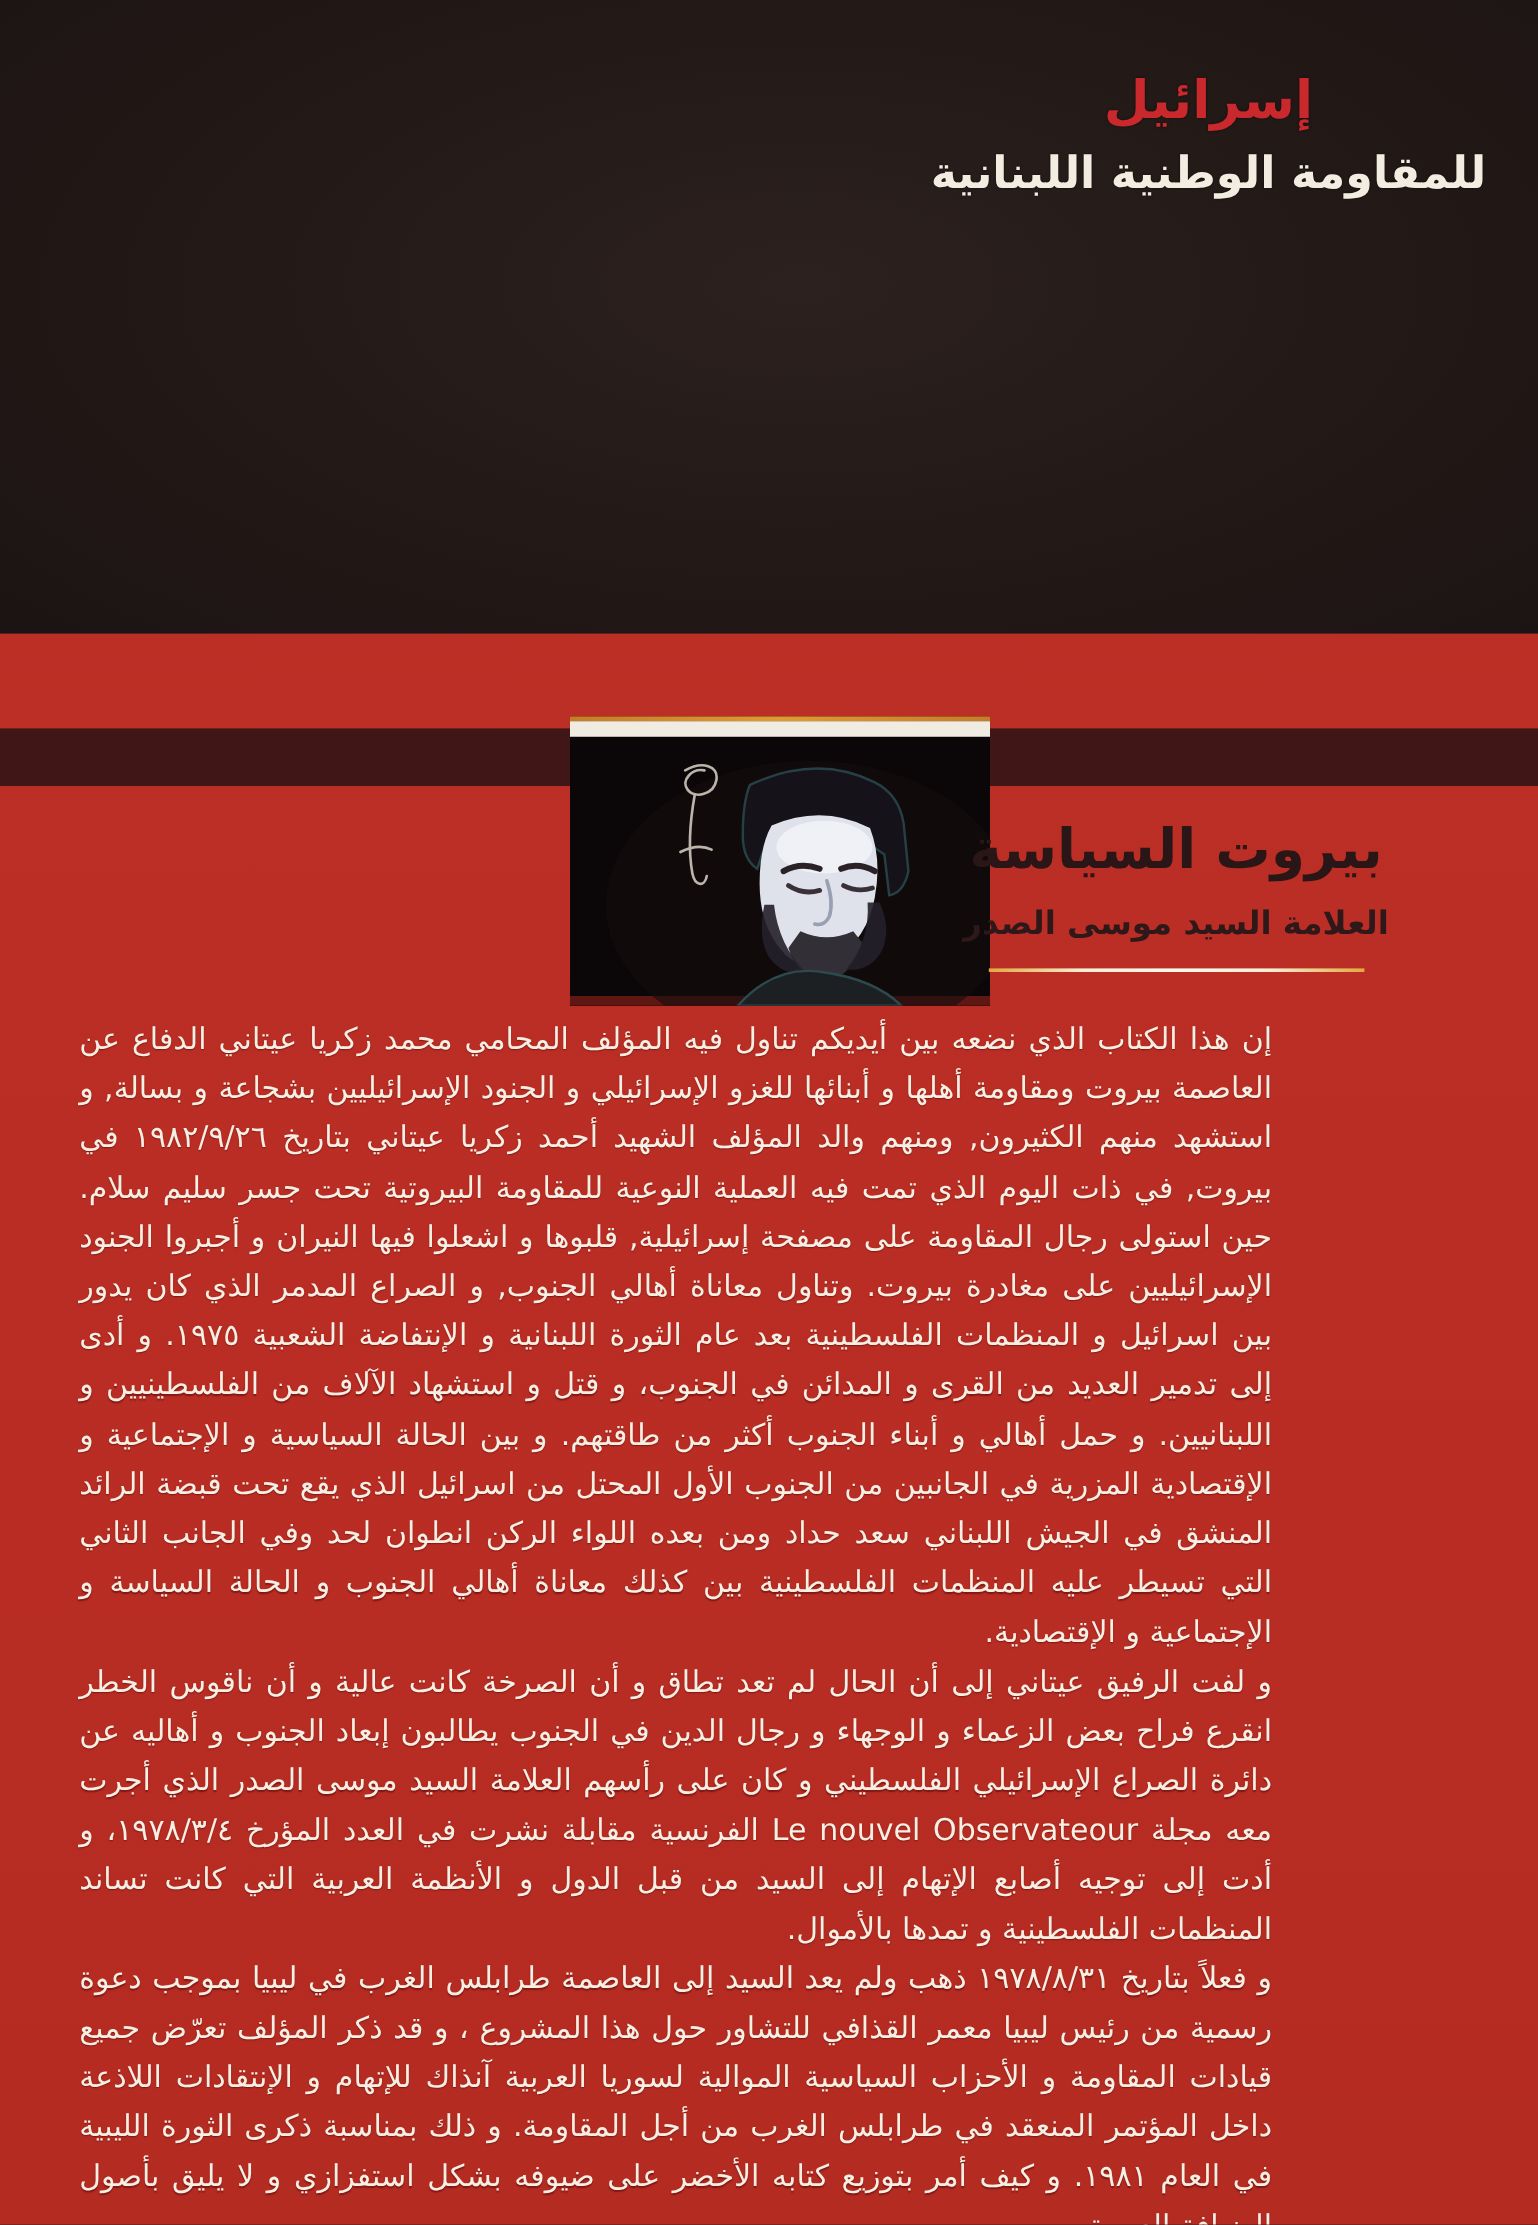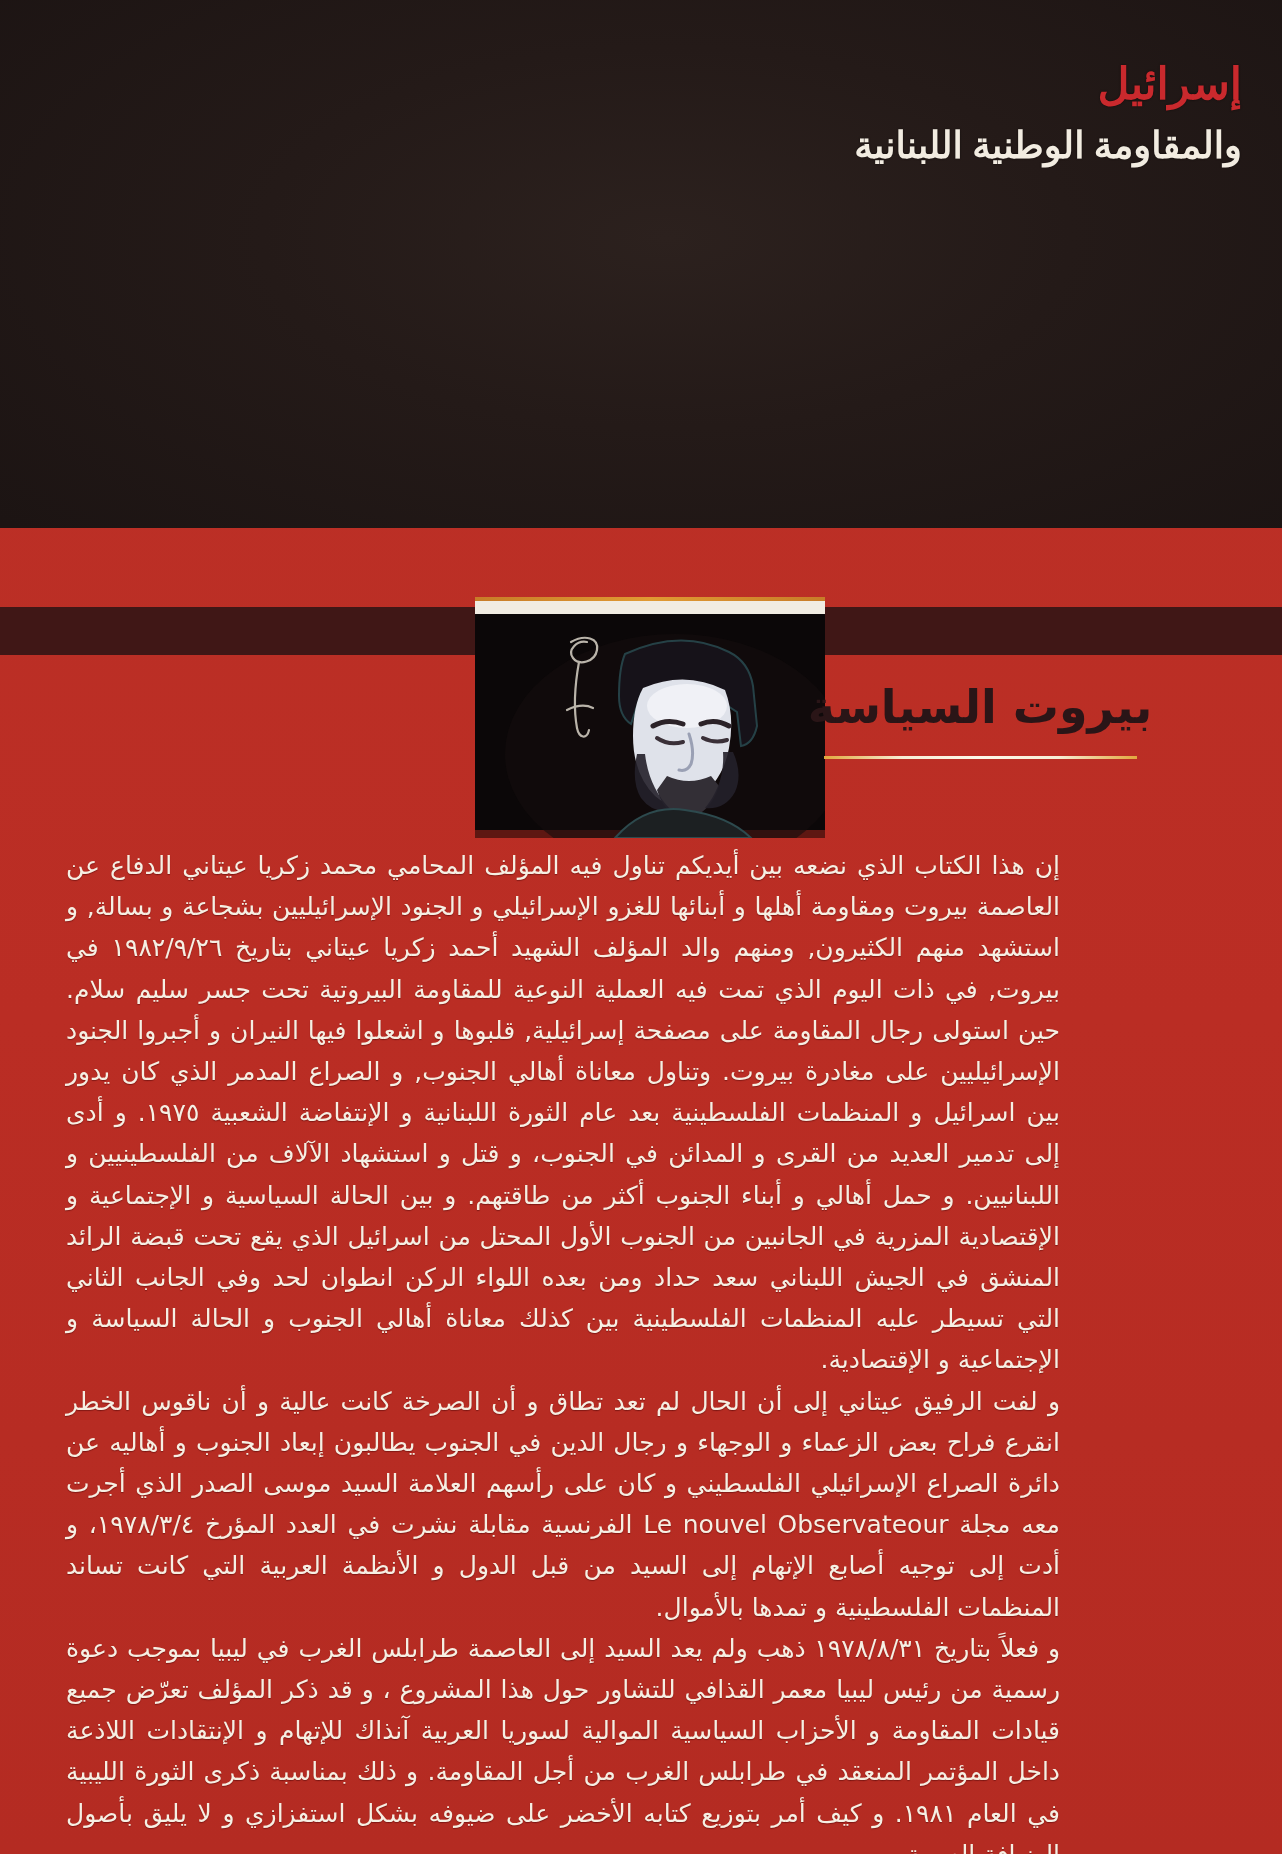--- a/index.html
+++ b/index.html
@@ -11,22 +11,21 @@
     background:linear-gradient(180deg,#bd3127 0%,#ba2d24 55%,#b42b22 100%);
     font-family:"DejaVu Sans",sans-serif;
   }
   
   .top-black{
     position:absolute;top:0;left:0;width:1282px;height:528px;
     background:radial-gradient(ellipse 70% 80% at 52% 45%, #2c211e 0%, #241a18 45%, #1c1413 100%);
   }
   .header-titles{
     position:absolute;top:58px;left:772px;width:470px;
-    text-align:right;
-    font-family:Liberation Serif, serif;
+    text-align:center;
   }
   .title-red{
     color:#c9292d;
     font-size:44px;font-weight:bold;
     letter-spacing:1px;
     text-shadow:0 0 2px rgba(0,0,0,.6);
     margin-bottom:14px;
   }
   .title-white{
     color:#f2ece1;
@@ -87,21 +86,21 @@
   }
 </style>
 </head>
 <body>
 
 <div class="cover" dir="rtl">
 
   <div class="top-black">
     <div class="header-titles">
       <div class="title-red">إسرائيل</div>
-      <div class="title-white">والمقاومة الوطنية اللبنانية</div>
+      <div class="title-white">للمقاومة الوطنية اللبنانية</div>
     </div>
   </div>
 
   <div class="band-maroon"></div>
 
   <div class="photo-box">
     <div class="photo-line-orange"></div>
     <div class="photo-line-white"></div>
     <svg width="350" height="224" viewBox="0 0 350 224" xmlns="http://www.w3.org/2000/svg">
       <rect x="0" y="0" width="350" height="224" fill="#0b0708"></rect>
@@ -135,20 +134,21 @@
         <path d="M170 140 q4 34 26 56 q-18 4 -30 -12 q-10 -16 -4 -44 z" fill="#23202a" opacity="0.9"></path>
         <path d="M248 138 q2 32 -18 56 q20 2 30 -16 q8 -18 -2 -40 z" fill="#23202a" opacity="0.9"></path>
 
         <path d="M140 224 q30 -34 70 -28 q44 6 66 28 z" fill="#1c2022" stroke="#2d4a4e" stroke-width="2"></path>
       </g>
     </svg>
   </div>
 
   <div class="mid-titles">
     <div class="book-title">بيروت السياسة</div>
+    <div class="book-subtitle">العلامة السيد موسى الصدر</div>
     <div class="subtitle-rule"></div>
   </div>
 
   <div class="body-text">
     <p>إن هذا الكتاب الذي نضعه بين أيديكم تناول فيه المؤلف المحامي محمد زكريا عيتاني الدفاع عن العاصمة بيروت ومقاومة أهلها و أبنائها للغزو الإسرائيلي و الجنود الإسرائيليين بشجاعة و بسالة, و استشهد منهم الكثيرون, ومنهم والد المؤلف الشهيد أحمد زكريا عيتاني بتاريخ ١٩٨٢/٩/٢٦ في بيروت, في ذات اليوم الذي تمت فيه العملية النوعية للمقاومة البيروتية تحت جسر سليم سلام. حين استولى رجال المقاومة على مصفحة إسرائيلية, قلبوها و اشعلوا فيها النيران و أجبروا الجنود الإسرائيليين على مغادرة بيروت. وتناول معاناة أهالي الجنوب, و الصراع المدمر الذي كان يدور بين اسرائيل و المنظمات الفلسطينية بعد عام الثورة اللبنانية و الإنتفاضة الشعبية ١٩٧٥. و أدى إلى تدمير العديد من القرى و المدائن في الجنوب، و قتل و استشهاد الآلاف من الفلسطينيين و اللبنانيين. و حمل أهالي و أبناء الجنوب أكثر من طاقتهم. و بين الحالة السياسية و الإجتماعية و الإقتصادية المزرية في الجانبين من الجنوب الأول المحتل من اسرائيل الذي يقع تحت قبضة الرائد المنشق في الجيش اللبناني سعد حداد ومن بعده اللواء الركن انطوان لحد وفي الجانب الثاني التي تسيطر عليه المنظمات الفلسطينية بين كذلك معاناة أهالي الجنوب و الحالة السياسة و الإجتماعية و الإقتصادية.</p>
     <p>و لفت الرفيق عيتاني إلى أن الحال لم تعد تطاق و أن الصرخة كانت عالية و أن ناقوس الخطر انقرع فراح بعض الزعماء و الوجهاء و رجال الدين في الجنوب يطالبون إبعاد الجنوب و أهاليه عن دائرة الصراع الإسرائيلي الفلسطيني و كان على رأسهم العلامة السيد موسى الصدر الذي أجرت معه مجلة Le nouvel Observateour الفرنسية مقابلة نشرت في العدد المؤرخ ١٩٧٨/٣/٤، و أدت إلى توجيه أصابع الإتهام إلى السيد من قبل الدول و الأنظمة العربية التي كانت تساند المنظمات الفلسطينية و تمدها بالأموال.</p>
     <p>و فعلاً بتاريخ ١٩٧٨/٨/٣١ ذهب ولم يعد السيد إلى العاصمة طرابلس الغرب في ليبيا بموجب دعوة رسمية من رئيس ليبيا معمر القذافي للتشاور حول هذا المشروع ، و قد ذكر المؤلف تعرّض جميع قيادات المقاومة و الأحزاب السياسية الموالية لسوريا العربية آنذاك للإتهام و الإنتقادات اللاذعة داخل المؤتمر المنعقد في طرابلس الغرب من أجل المقاومة. و ذلك بمناسبة ذكرى الثورة الليبية في العام ١٩٨١. و كيف أمر بتوزيع كتابه الأخضر على ضيوفه بشكل استفزازي و لا يليق بأصول الضيافة العربية.</p>
   </div>
 
 </div>

